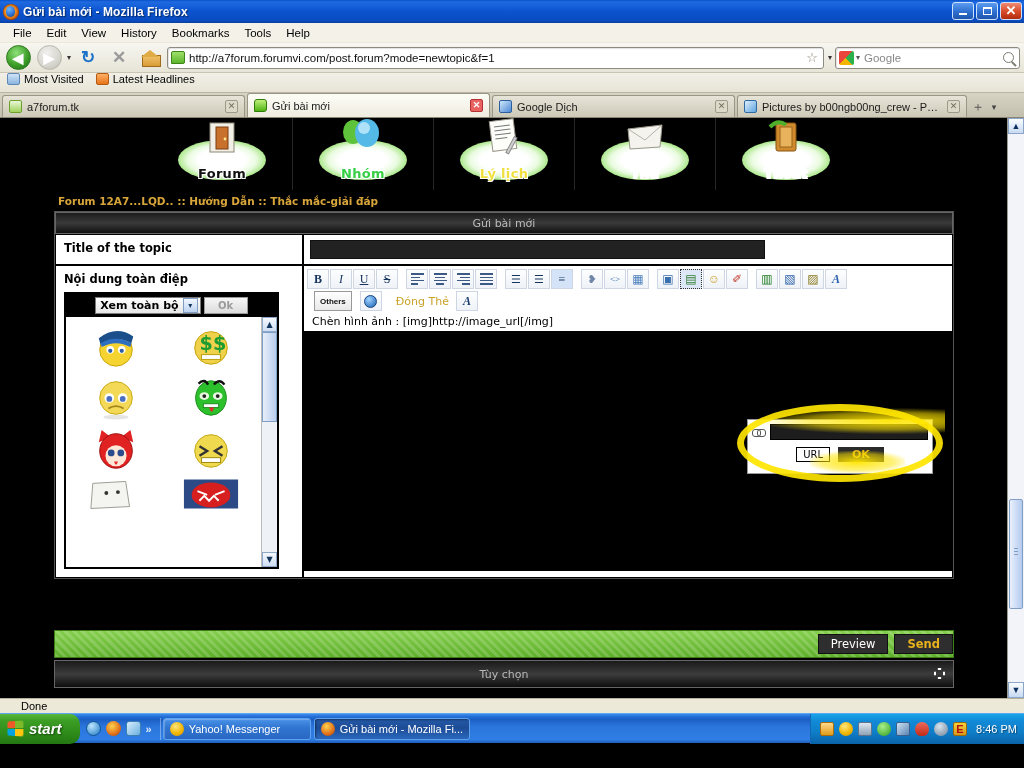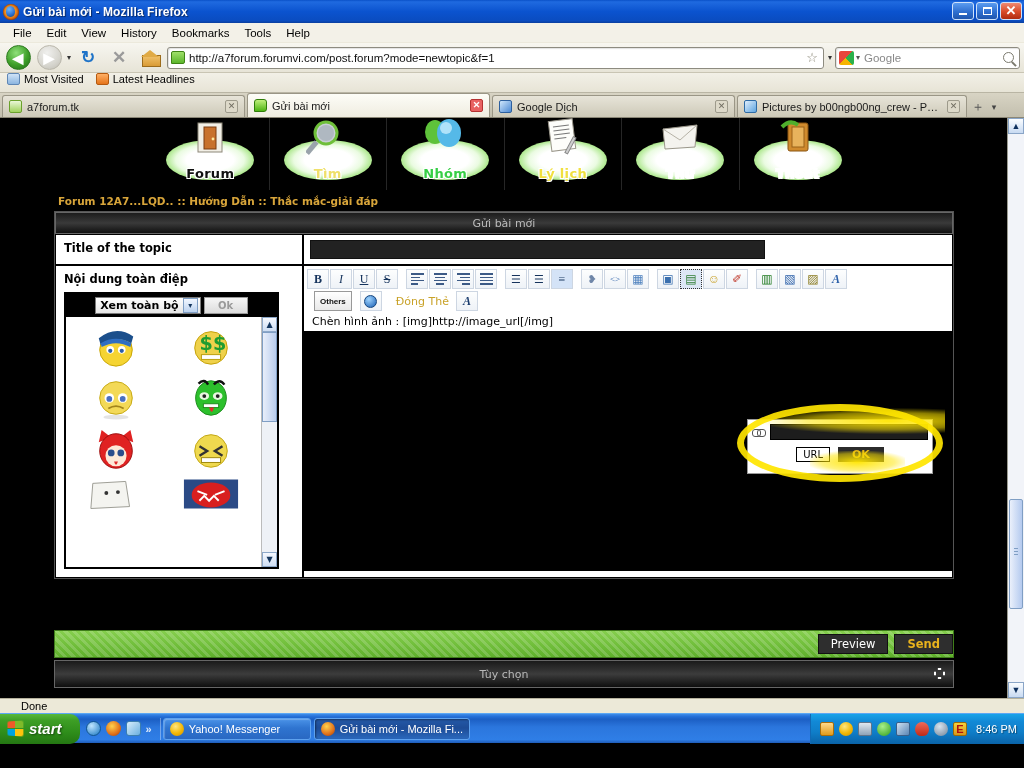--- a/index.html
+++ b/index.html
@@ -550,29 +550,20 @@
 
       <div class="forumnav">
         <div class="fnav-cell">
           <div class="fn-cloud"></div>
           <svg class="fn-art" width="34" height="34" style="top:2px;left:50%;margin-left:-17px">
             <rect x="5" y="3" width="24" height="29" fill="#f2efe6" stroke="#8c8778"></rect>
             <rect x="11" y="7" width="12" height="22" fill="#c8712c" stroke="#7a3d10"></rect>
             <circle cx="20" cy="19" r="1.4" fill="#ffe79a"></circle>
           </svg>
           <span class="fn-label" style="color:#111">Forum</span>
-        </div>
-        <div class="fnav-cell">
-          <div class="fn-cloud"></div>
-          <svg class="fn-art" width="40" height="38" style="top:1px;left:50%;margin-left:-22px">
-            <circle cx="20" cy="14" r="11" fill="#c9cfd6" stroke="#6fbf3a" stroke-width="3"></circle>
-            <circle cx="20" cy="14" r="8" fill="#a9b2bb" opacity=".8"></circle>
-            <rect x="7" y="22" width="5" height="15" fill="#9aa3ab" transform="rotate(40 9 24)"></rect>
-          </svg>
-          <span class="fn-label" style="color:#efe06a">Tìm</span>
         </div>
         <div class="fnav-cell">
           <div class="fn-cloud"></div>
           <svg class="fn-art" width="46" height="36" style="top:0px;left:50%;margin-left:-23px">
             <ellipse cx="13" cy="14" rx="10" ry="12" fill="#5ec23a"></ellipse>
             <ellipse cx="27" cy="15" rx="12" ry="14" fill="#55b9e8"></ellipse>
             <ellipse cx="24" cy="10" rx="6" ry="6" fill="#bfe9fb" opacity=".85"></ellipse>
           </svg>
           <span class="fn-label" style="color:#36cf45">Nhóm</span>
         </div>

